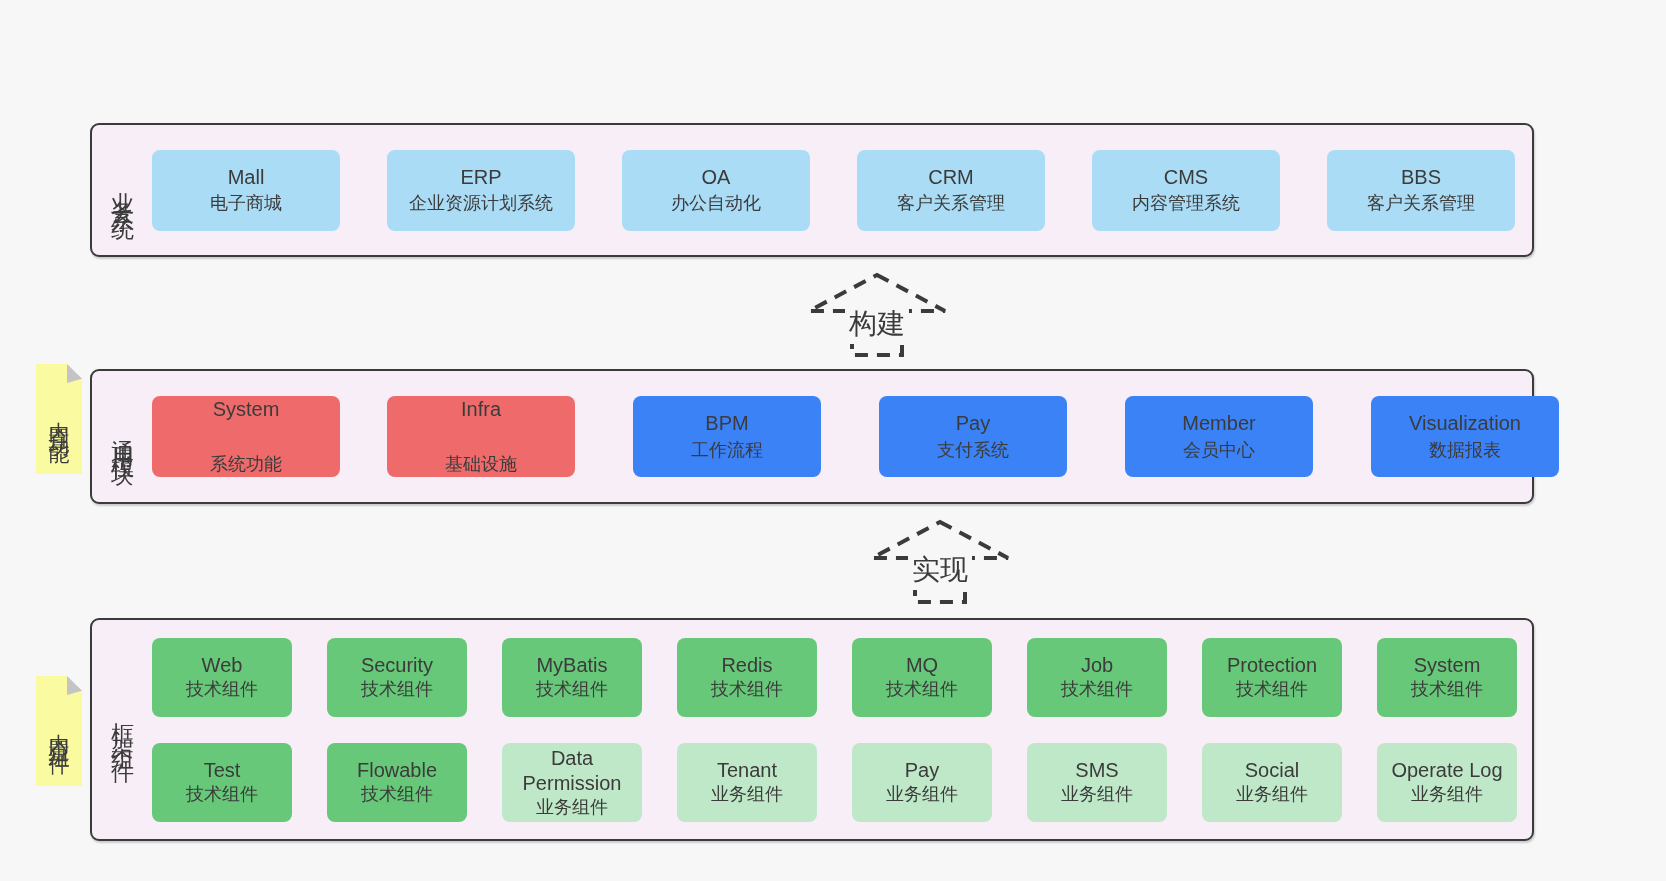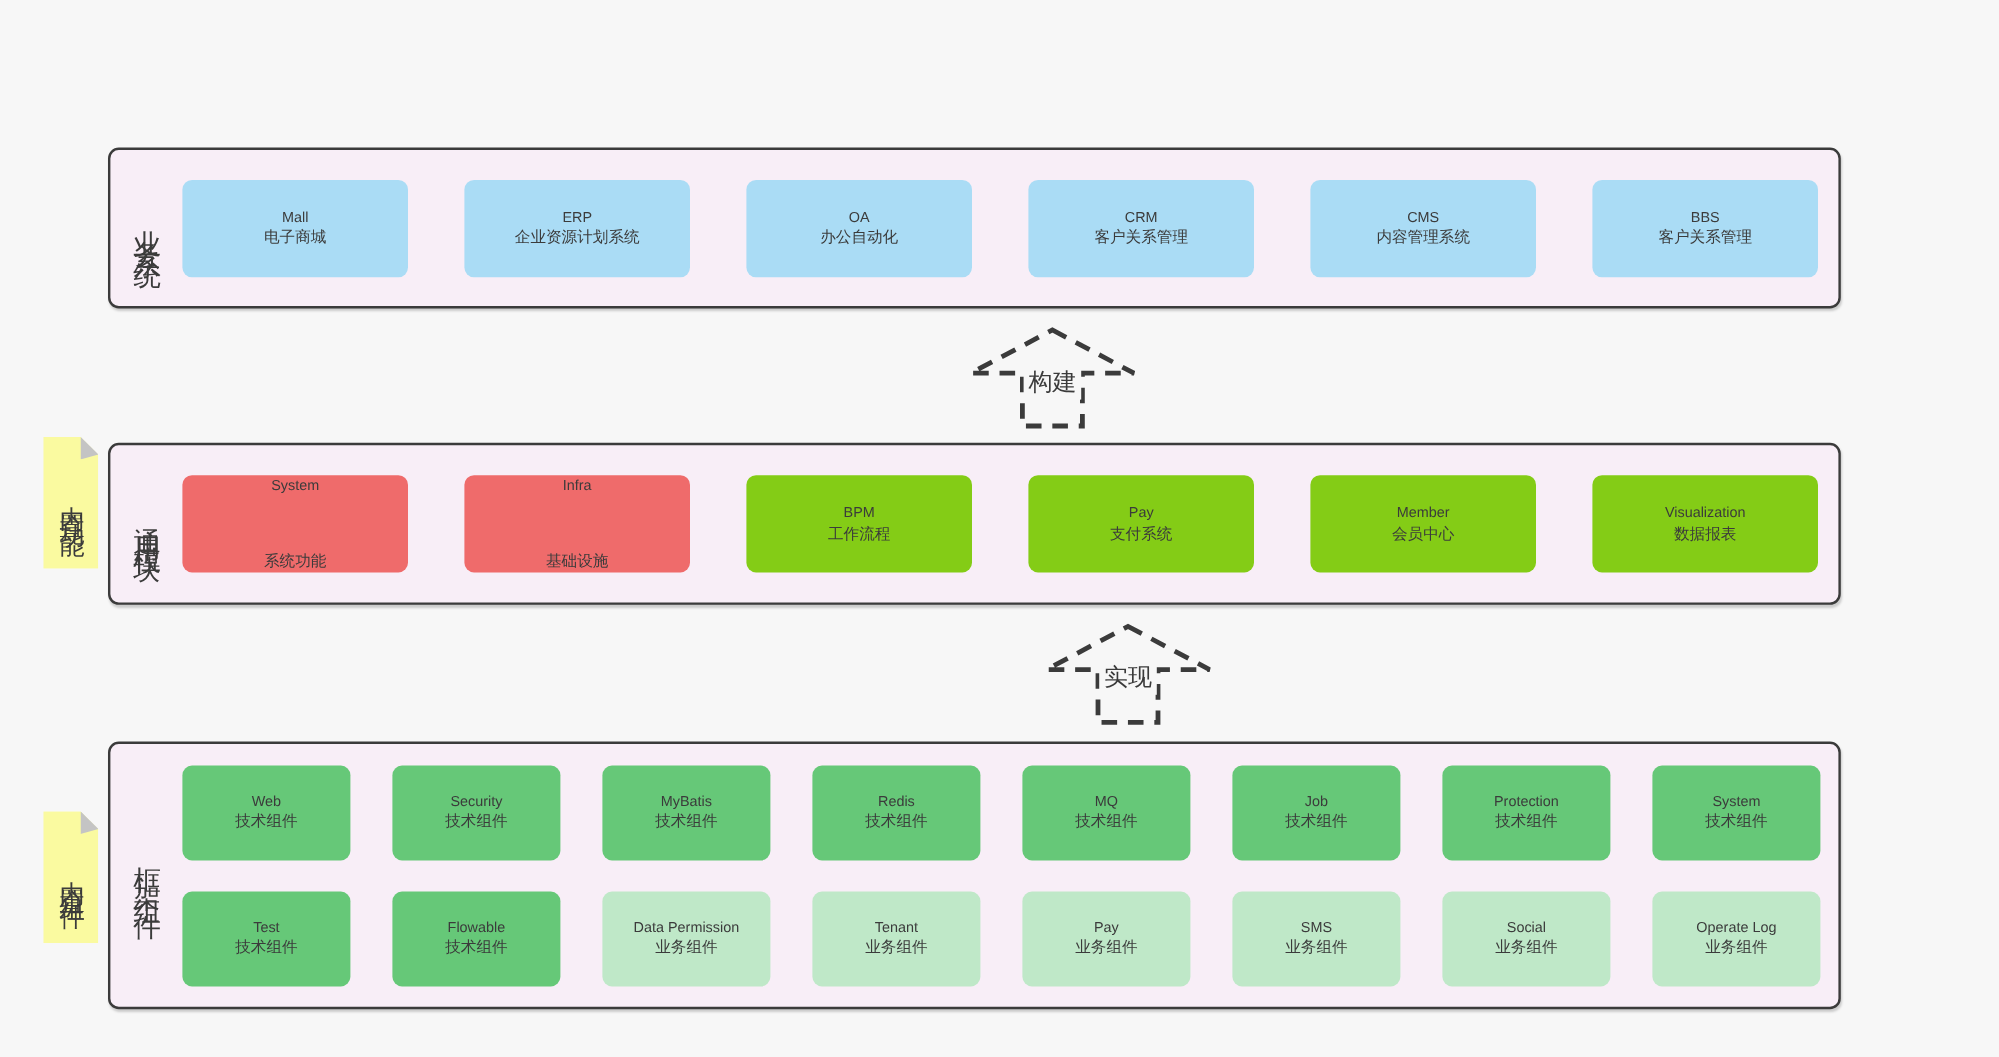--- a/index.html
+++ b/index.html
@@ -53,27 +53,27 @@
   .box {
     display:flex;
     flex-direction:column;
     justify-content:center;
     align-items:center;
     text-align:center;
     border-radius:8px;
     line-height:1.38;
     flex:0 0 auto;
   }
-  .box .bname { font-size:12px; }
-  .box .bdesc { font-size:13px; }
+  .box .bname { font-size:20px; }
+  .box .bdesc { font-size:18px; }
   .w188 { width:188px; height:81px; }
   .w140 { width:140px; height:79px; line-height:1.25; padding:2px; }
   .blue { background:#aadcf5; }
   .red  { background:#ef6b6b;justify-content:space-between; }
-  .pink { background:#84cc16; }
+  .pink { background:#3b82f6;margin-left:11px; }
   .gd   { background:#66c878; }
   .gl   { background:#bfe8c8; }
 
   .note {
     position:absolute;
     left:36px;
     width:46px;
     height:110px;
     z-index:2;
   }
@@ -109,21 +109,21 @@
     z-index:1;
   }
   .arrow svg { display:block; width:100%; height:100%; }
   .arrow-label {
     position:absolute;
     left:50%;
     top:34px;
     transform:translateX(-50%);
     background:#f7f7f7;
     padding:1px 4px;
-    font-size:20px;
+    font-size:28px;
     color:#3b3b3b;
     white-space:nowrap;
   }
 </style>
 </head>
 <body>
 
 <section class="layer" style="top:123px;height:134px;">
   <div class="layer-label">业务系统</div>
   <div class="boxes g47">

